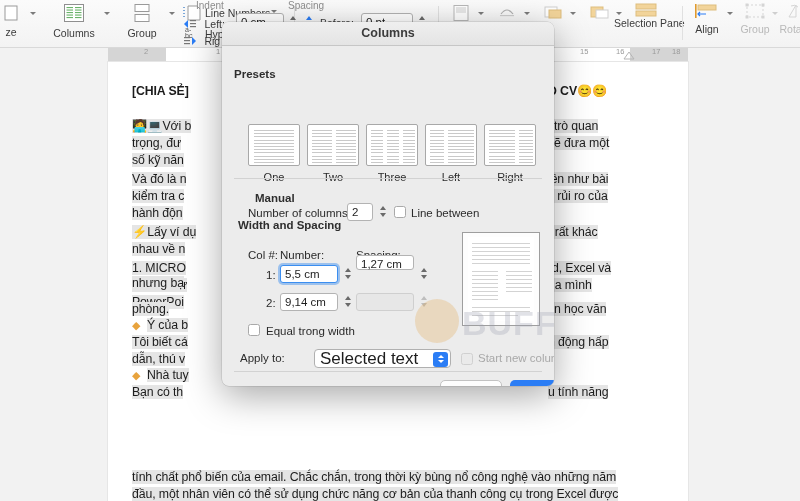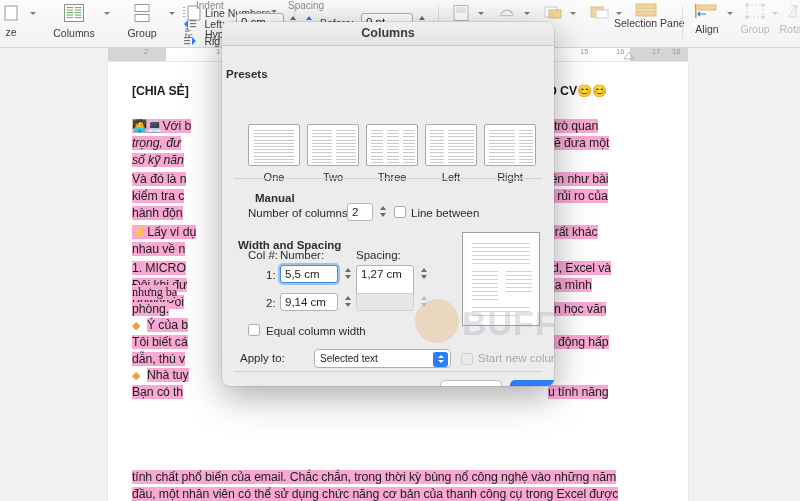--- a/index.html
+++ b/index.html
@@ -39,21 +39,21 @@
   #ruler-right { position:absolute; left:688px; top:48px; width:112px; height:14px;
     background:#f2f2f2; }
 
   
   #workspace { position:absolute; left:0; top:62px; width:800px; height:439px;
     background:#f2f2f2; }
   #page { position:absolute; left:108px; top:0; width:580px; height:439px;
     background:#ffffff; box-shadow:0 0 0 1px #e6e6e6; }
   .doc-line { position:absolute; font-size:12.3px; color:#1c1c1c;
     white-space:nowrap; letter-spacing:-0.1px; }
-  .hl { background:#f9a8d4; }
+  .hl { background:#e5e5e5; }
   .bullet { color:#e8a33d; font-size:11px; }
 
   
   #dialog {
     position:absolute; left:222px; top:22px; width:332px; height:364px;
     background:#ececec;
     border-radius:7px;
     box-shadow:0 10px 36px rgba(0,0,0,.34), 0 0 0 .5px rgba(0,0,0,.16);
     overflow:hidden;
   }
@@ -98,21 +98,21 @@
   
   #preview { position:absolute; left:240px; top:186px; width:78px; height:94px;
     background:#fdfdfd; border:1px solid #9e9e9e; }
   #preview .pv-page { position:absolute; left:5px; top:4px; right:5px; bottom:4px;
     background:#fff; }
   .pv-line { position:absolute; height:1.2px; background:#d3d3d3; }
 
   
   #applyto { position:absolute; left:92px; top:303px; width:137px; height:19px;
     background:#fff; border:1px solid #b0b0b0; border-radius:4px;
-    font-size:10px; color:#1d1d1d; padding:1px 5px; line-height:16px; }
+    font-size:17px; color:#1d1d1d; padding:1px 5px; line-height:16px; }
   #applyto-arrow { position:absolute; right:2px; top:1.5px; width:15px; height:15px;
     background:#2b7df5; border-radius:3px; }
   #applyto-arrow b, #applyto-arrow i { display:block; width:0;height:0; margin:0 auto;
     border-left:3px solid transparent; border-right:3px solid transparent; }
   #applyto-arrow b { border-bottom:3.5px solid #fff; margin-top:3px; }
   #applyto-arrow i { border-top:3.5px solid #fff; margin-top:2px; }
 
   .dlg-btn { position:absolute; height:22px; border-radius:5px;
     font-size:12px; text-align:center; line-height:22px; }
   #btn-cancel { background:#fdfdfd; border:1px solid #c2c2c2; color:#1e1e1e;
@@ -344,32 +344,32 @@
 </div>
 <div id="ruler-right"></div>
 
 <div id="workspace">
   <div id="page">
 
     <div class="doc-line" style="left:24px;top:22px;font-weight:600;">[CHIA SẺ]</div>
     <div class="doc-line" style="left:440px;top:22px;font-weight:600;">D CV😊😊</div>
 
     <div class="doc-line hl" style="left:24px;top:57px;">🧑‍💻💻Với b</div>
-    <div class="doc-line hl" style="left:24px;top:74px;font-style:italic;">trọng, đư</div>
-    <div class="doc-line hl" style="left:24px;top:91px;font-style:italic;">số kỹ năn</div>
+    <div class="doc-line hl" style="left:24px;top:74px;">trọng, đư</div>
+    <div class="doc-line hl" style="left:24px;top:91px;">số kỹ năn</div>
     <div class="doc-line hl" style="left:24px;top:110px;">Và đó là n</div>
     <div class="doc-line hl" style="left:24px;top:127px;">kiểm tra c</div>
     <div class="doc-line hl" style="left:24px;top:144px;">hành độn</div>
     <div class="doc-line hl" style="left:24px;top:163px;">⚡Lấy ví dụ</div>
     <div class="doc-line hl" style="left:24px;top:180px;">nhau về n</div>
     <div class="doc-line hl" style="left:24px;top:199px;">1. MICRO</div>
     <div class="doc-line hl" style="left:24px;top:216px;">Đôi khi đư</div>
     <div class="doc-line hl" style="left:24px;top:233px;">PowerPoi</div>
 
-    <div class="doc-line hl" style="left:24px;top:223px;font-family:Liberation Serif, serif;">nhưng bạ</div>
+    <div class="doc-line hl" style="left:24px;top:214px;">nhưng bạ</div>
     <div class="doc-line hl" style="left:24px;top:240px;">phòng.</div>
 
     <div style="position:absolute;left:24px;top:253px;">
       <span class="bullet">◆</span>
       <span class="doc-line hl" style="position:relative;left:2px;top:0;">Ý của b</span>
     </div>
     <div class="doc-line hl" style="left:24px;top:273px;">Tôi biết cá</div>
     <div class="doc-line hl" style="left:24px;top:290px;">dẫn, thú v</div>
     <div style="position:absolute;left:24px;top:303px;">
       <span class="bullet">◆</span>
@@ -393,21 +393,21 @@
 
   </div>
 </div>
 
 <div id="dialog">
   <div id="dlg-titlebar">
     <div id="dlg-title">Columns</div>
   </div>
   <div id="dlg-body">
 
-    <div class="sec-title" style="left:4px;top:22px;">Presets</div>
+    <div class="sec-title" style="left:12px;top:22px;">Presets</div>
 
     <div class="preset" style="left:85px;">
       <div class="frame">
         <div class="col" style="left:4px;width:20px;">
             <i></i>
             <i></i>
             <i></i>
             <i></i>
             <i></i>
             <i></i>
@@ -567,32 +567,32 @@
     <div class="sec-title" style="left:16px;top:146px;padding-left:17px;">Manual</div>
     <div class="lbl" style="left:26px;top:161px;">Number of columns:</div>
     <div class="field" style="left:125px;top:157px;width:26px;height:18px;text-align:left;">2</div>
     <div class="stepper" style="left:155px;top:157px;">
         <b></b>
         <i></i>
       </div>
     <div class="cbox" style="left:172px;top:160px;"></div>
     <div class="lbl" style="left:189px;top:161px;">Line between</div>
 
-    <div class="sec-title" style="left:16px;top:193px;">Width and Spacing</div>
+    <div class="sec-title" style="left:16px;top:173px;">Width and Spacing</div>
     <div class="lbl" style="left:26px;top:203px;">Col #:</div>
     <div class="lbl" style="left:58px;top:203px;">Number:</div>
     <div class="lbl" style="left:134px;top:203px;">Spacing:</div>
 
     <div class="lbl" style="left:44px;top:223px;">1:</div>
     <div class="field focus" style="left:58px;top:219px;width:58px;height:18px;">5,5 cm</div>
     <div class="stepper" style="left:120px;top:219px;">
         <b></b>
         <i></i>
       </div>
-    <div class="field" style="left:134px;top:219px;width:58px;height:32px;">1,27 cm</div>
+    <div class="field" style="left:134px;top:209px;width:58px;height:15px;">1,27 cm</div>
     <div class="stepper" style="left:196px;top:219px;">
         <b></b>
         <i></i>
       </div>
 
     <div class="lbl" style="left:44px;top:251px;">2:</div>
     <div class="field" style="left:58px;top:247px;width:58px;height:18px;">9,14 cm</div>
     <div class="stepper" style="left:120px;top:247px;">
         <b></b>
         <i></i>
@@ -628,21 +628,21 @@
         <div class="pv-line" style="left:4px;top:70px;right:4px;"></div>
         <div class="pv-line" style="left:4px;top:74px;right:4px;"></div>
         <div class="pv-line" style="left:4px;top:78px;right:16px;"></div>
       </div>
     </div>
 
     <div id="wm-badge"></div>
     <div id="wm">BUFFCOM</div>
 
     <div class="cbox" style="left:26px;top:278px;"></div>
-    <div class="lbl" style="left:44px;top:279px;">Equal column width</div>
+    <div class="lbl" style="left:44px;top:279px;">Equal trong width</div>
 
     <div class="lbl" style="left:18px;top:306px;">Apply to:</div>
     <div id="applyto">
       <span>Selected text</span>
       <span id="applyto-arrow">
           <b></b>
           <i></i>
         </span>
     </div>
     <div class="cbox dis" style="left:239px;top:307px;"></div>

